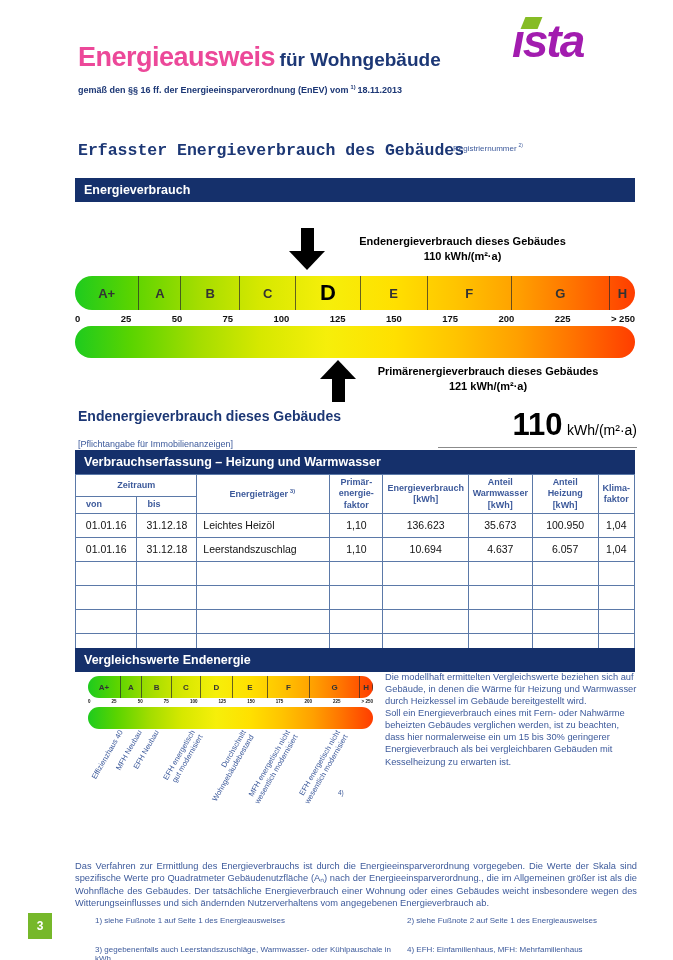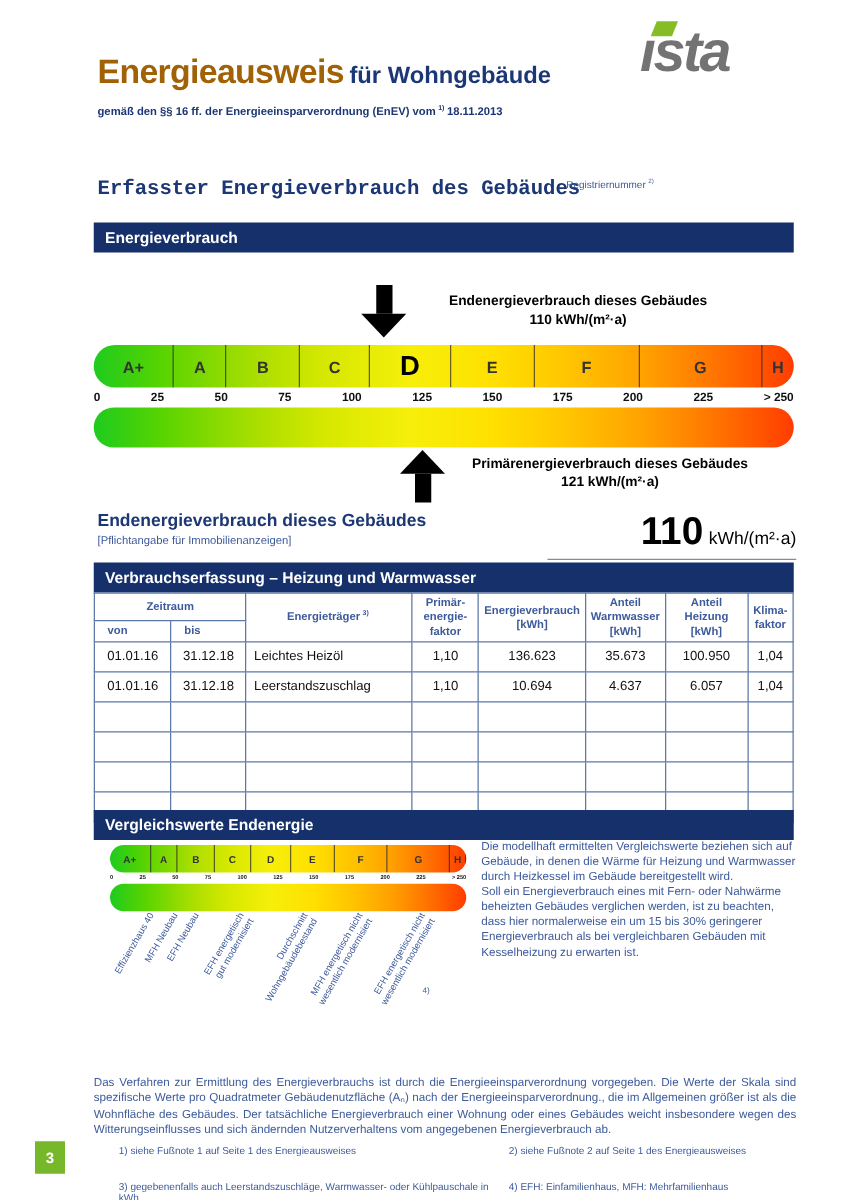--- a/index.html
+++ b/index.html
@@ -5,28 +5,28 @@
   html,body{margin:0;padding:0;background:#e8e8e8;}
   .page{
     position:relative; width:673px; height:960px; background:#ffffff;
     font-family:"Liberation Sans", sans-serif; overflow:hidden;
     margin:0 auto; box-shadow:0 0 4px rgba(0,0,0,.25);
   }
   .abs{position:absolute;}
   .pre{white-space:pre-line;}
 
   
-  .title-main{font-size:27px;font-weight:700;color:#a16207;letter-spacing:-.5px;text-align:right;}
+  .title-main{font-size:27px;font-weight:700;color:#ec4899;letter-spacing:-.5px;text-align:right;}
   .title-suffix{font-size:19px;font-weight:700;color:#1c3775;}
   .subtitle{font-size:9px;font-weight:700;color:#1c3775;}
   .sup{font-size:62%;vertical-align:super;margin:0 2px;}
 
   
   .logo{position:absolute;left:512px;top:14px;width:130px;height:60px;}
-  .logo-text{font-style:italic;font-weight:700;font-size:46px;color:#737373;letter-spacing:-2px;}
+  .logo-text{font-style:italic;font-weight:700;font-size:46px;color:#a21caf;letter-spacing:-2px;}
   .logo-dot{position:absolute;left:11px;top:3px;width:17px;height:12px;background:#86bc25;transform:skewX(-22deg);}
 
   
   .sec-heading{font-size:16.5px;font-weight:700;color:#1c3775;}
   .reg-block{width:185px;}
   .reg-value{font-size:12px;font-weight:700;color:#1c3775;border-bottom:1px solid #8b8b8b;padding-bottom:3px;}
   .reg-label{font-size:8px;color:#3d5a9b;padding-top:2px;}
 
   
   .banner{position:absolute;left:75px;width:560px;height:24px;background:#15306b;color:#fff;
@@ -155,21 +155,21 @@
   <div class="abs" style="left:320px;top:360px;width:36px;">
     <div class="head-up"></div>
     <div class="shaft"></div>
   </div>
   <div class="arrow-label" style="left:363px;top:364px;width:250px;">
     <div>Primärenergieverbrauch dieses Gebäudes</div>
     <div>121 kWh/(m²·a)</div>
   </div>
 
   <div class="abs ee-heading" style="left:78px;top:408px;">Endenergieverbrauch dieses Gebäudes</div>
-  <div class="abs ee-sub" style="left:78px;top:427px;">[Pflichtangabe für Immobilienanzeigen]</div>
+  <div class="abs ee-sub" style="left:78px;top:439px;">[Pflichtangabe für Immobilienanzeigen]</div>
   <div class="value-block">
     <span class="value-big">110</span>
     <span class="value-unit">kWh/(m²·a)</span>
   </div>
 
   <div class="banner" style="top:450px;">Verbrauchserfassung – Heizung und Warmwasser</div>
 
   <table class="vtable">
     <colgroup>
       <col style="width:11%">

